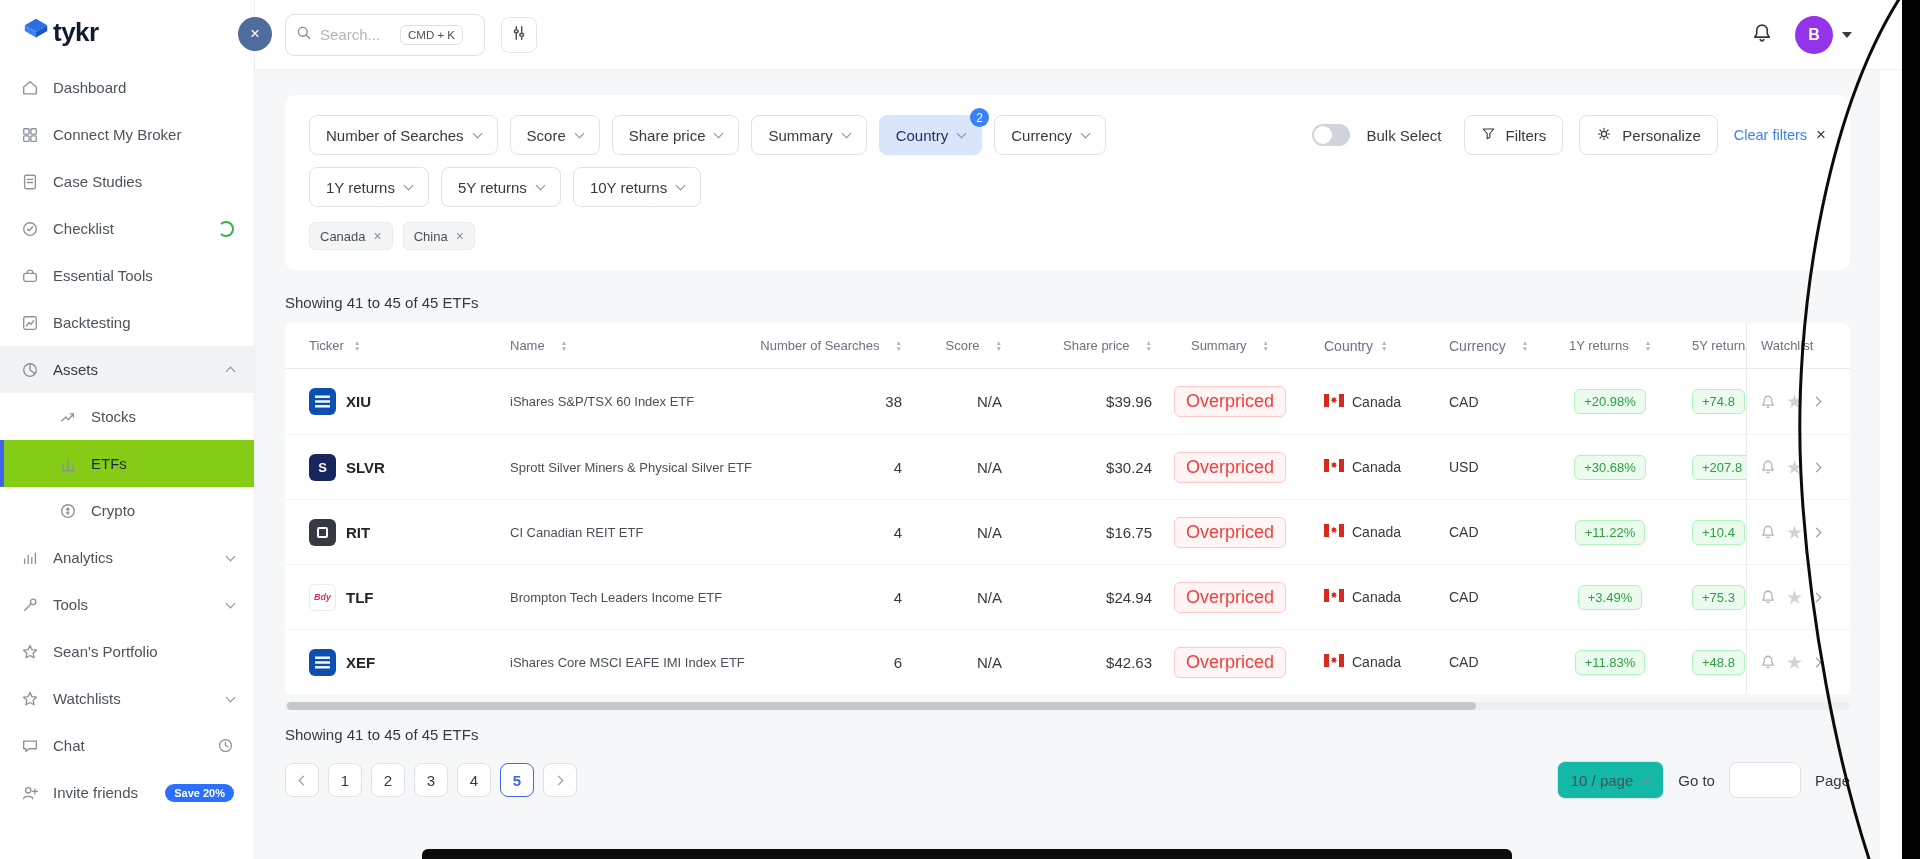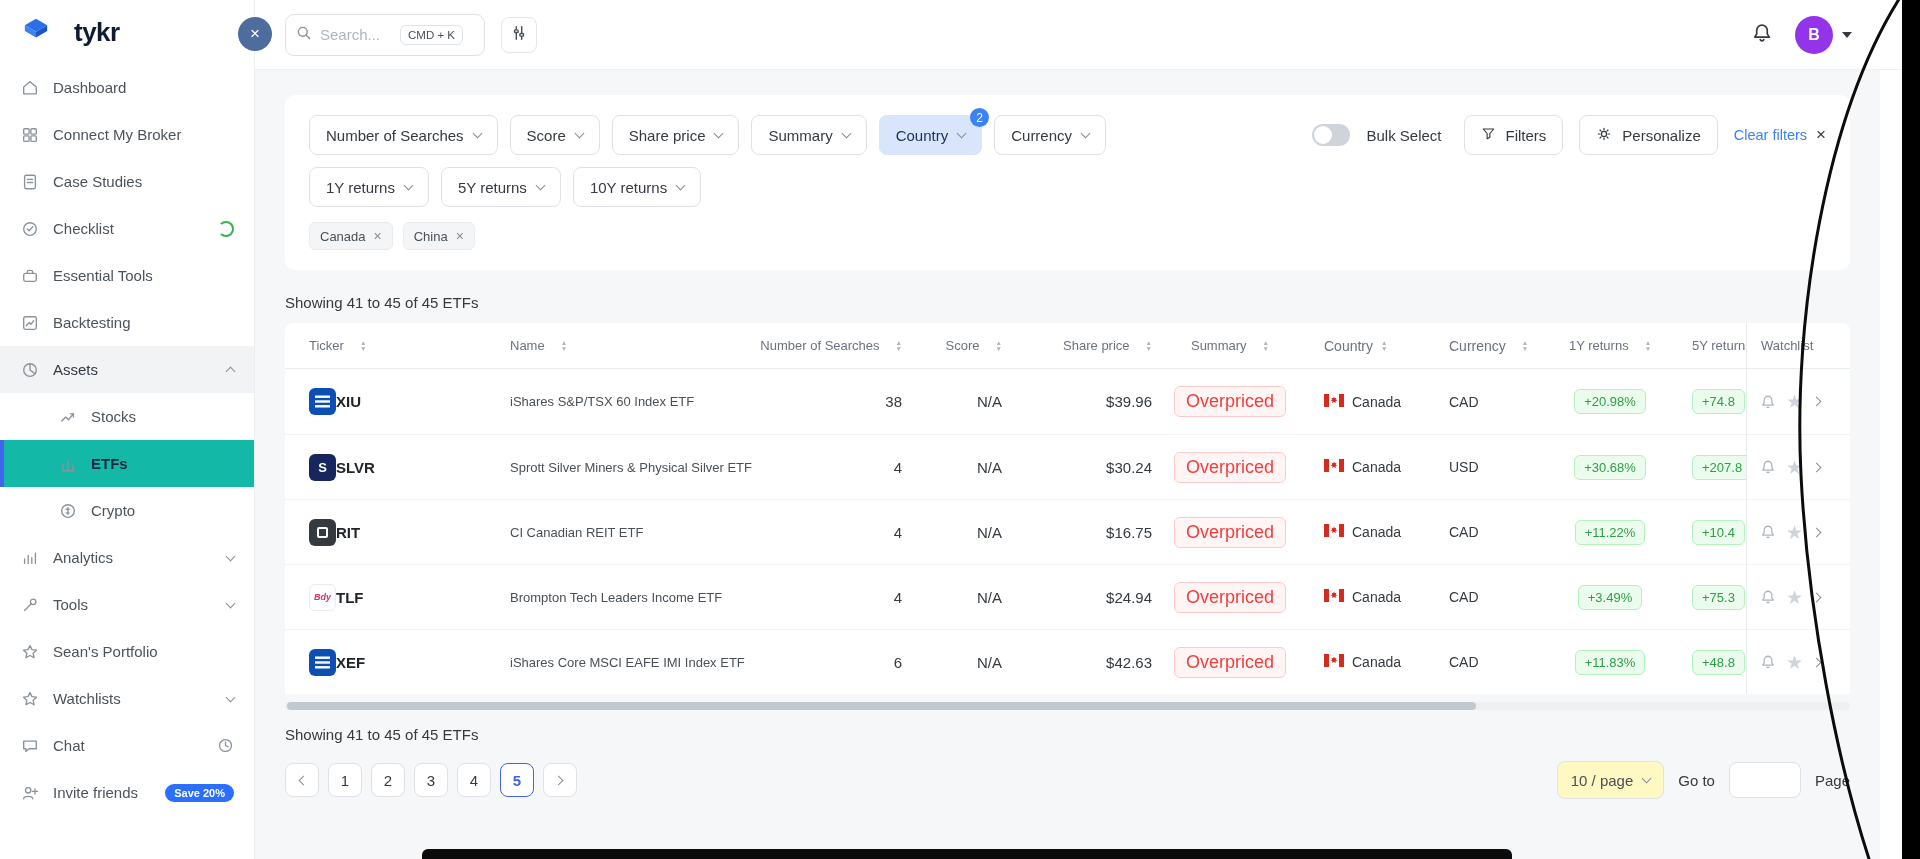--- a/index.html
+++ b/index.html
@@ -8,27 +8,27 @@
     font-family: "Liberation Sans", sans-serif;
     background:#ffffff; color:#212529; position:relative; overflow:hidden;
   }
   
   .edge-right { position:absolute; top:0; right:0; width:18px; height:859px; background:#000; z-index:60; }
   .edge-bottom-bar { position:absolute; left:422px; bottom:0; width:1090px; height:10px; background:#0b0b0b; border-radius:6px 6px 0 0; z-index:60; }
   .annotation { position:absolute; inset:0; width:1920px; height:859px; pointer-events:none; z-index:55; }
 
   
   .sidebar { position:absolute; left:0; top:0; width:255px; height:859px; background:#fff; border-right:1px solid #ebedef; z-index:20; }
-  .logo-row { height:64px; display:flex; align-items:center; gap:24px; padding:0 22px; }
+  .logo-row { height:64px; display:flex; align-items:center; gap:3px; padding:0 22px; }
   .logo-text { font-size:26px; font-weight:800; color:#0f1b33; letter-spacing:-0.5px; }
   .nav-item { height:47px; display:flex; align-items:center; gap:13px; padding:0 20px; font-size:15px; color:#4b535b; cursor:pointer; }
   .nav-item .nicon { width:20px; height:20px; display:flex; align-items:center; justify-content:center; color:#8a939c; flex:0 0 20px; }
   .nav-item.active-parent { background:#f1f3f5; color:#343a40; }
   .nav-item.sub { padding-left:58px; }
-  .nav-item.selected { background:#14b8a6; border-left:4px solid #4263eb; padding-left:54px; font-weight:700; color:#1c2740; }
+  .nav-item.selected { background:#84cc16; border-left:4px solid #4263eb; padding-left:54px; font-weight:400; color:#1c2740; }
   .trail { margin-left:auto; display:flex; align-items:center; }
   .chev { width:7px; height:7px; border-right:1.8px solid #868e96; border-bottom:1.8px solid #868e96; display:inline-block; transform:rotate(45deg); margin-top:-3px; }
   .chev.up { transform:rotate(-135deg); margin-top:4px; }
   .chev.right { transform:rotate(-45deg); margin-top:0; }
   .spinner { width:16px; height:16px; border-radius:50%; border:2.5px solid #37b24d; border-left-color:transparent; }
   .save-badge { background:#2b6fff; color:#fff; font-size:11px; font-weight:700; padding:3px 9px; border-radius:10px;text-align:right; }
 
   
   .topbar { position:absolute; left:255px; right:18px; top:0; height:70px; background:#fff; border-bottom:1px solid #eef0f2; display:flex; align-items:center; padding:0 50px 0 30px; z-index:30; }
   .collapse-btn { position:absolute; left:-17px; top:17px; width:34px; height:34px; border-radius:50%; background:#4e6c9d; color:#fff; display:flex; align-items:center; justify-content:center; font-size:17px; border:none; cursor:pointer; }
@@ -64,21 +64,21 @@
   .showing { margin:24px 30px 0; font-size:15px; color:#343a40; }
 
   
   .table-wrap { position:relative; margin:12px 30px 0; background:#fff; border-radius:8px 8px 0 0; width:1565px; overflow:hidden; }
   .grid { display:grid; grid-template-columns:185px 290px 150px 100px 150px 140px 125px 115px 140px 170px; align-items:center; }
   .thead { height:46px; border-bottom:1px solid #e9ecef; }
   .trow { height:65px; }
   .trow + .trow { border-top:1px solid #f1f3f5; }
   .cell { display:flex; align-items:center; height:100%; font-size:15px; color:#343a40; white-space:nowrap; }
   .hcell { font-size:13px; color:#6b7280; gap:16px; }
-  .col-ticker { padding-left:24px; }
+  .col-ticker { padding-left:24px; gap:10px; }
   .col-name  { padding-left:40px; }
   .cell-name { font-size:13px; color:#495057; }
   .al-r { justify-content:flex-end; padding-right:8px; }
   .al-c { justify-content:center; }
   .col-country { padding-left:24px; gap:8px; font-size:14px; }
   .col-curr { padding-left:24px; font-size:14px; }
   .col-5y { padding-left:12px; }
   .sort { display:flex; flex-direction:column; line-height:6px; font-size:6.5px; color:#adb5bd; }
   .tkr { font-weight:700; font-size:15px; color:#212529; }
   .ticon { width:27px; height:27px; border-radius:6px; display:flex; align-items:center; justify-content:center; flex:0 0 27px; }
@@ -97,21 +97,21 @@
   .wl-row .bellicon { color:#adb5bd; cursor:pointer; display:flex; }
   .hscroll { margin:8px 30px 0; width:1565px; height:8px; background:#edeff1; border-radius:4px; position:relative; }
   .hscroll .thumb { position:absolute; left:2px; top:0; width:76%; height:8px; background:#c3c8cd; border-radius:4px; cursor:pointer; }
 
   
   .pag-row { margin:18px 30px 0; display:flex; align-items:center; gap:9px; }
   .pbtn { width:34px; height:34px; border:1px solid #dee2e6; border-radius:8px; background:#fff; color:#343a40; font-size:15px; display:flex; align-items:center; justify-content:center; cursor:pointer; font-family:"Liberation Sans",sans-serif; }
   .pbtn.arrow { color:#868e96; }
   .pbtn.active { border-color:#4263eb; color:#4263eb; font-weight:700; }
   .pag-right { margin-left:auto; display:flex; align-items:center; gap:14px; }
-  .page-size { height:38px; border:1px solid #dee2e6; border-radius:8px; background:#fef9c3; padding:0 13px; display:flex; align-items:center; gap:10px; font-size:15px; color:#495057; cursor:pointer; }
+  .page-size { height:38px; border:1px solid #dee2e6; border-radius:8px; background:#14b8a6; padding:0 13px; display:flex; align-items:center; gap:10px; font-size:15px; color:#495057; cursor:pointer; }
   .goto-label, .page-label { font-size:15px; color:#343a40; }
   .goto-input { width:72px; height:36px; border:1px solid #dee2e6; border-radius:8px; background:#fff; outline:none; padding:0 8px; font-size:15px; font-family:"Liberation Sans",sans-serif; }
 </style>
 </head>
 <body>
 
 <aside class="sidebar">
   <div class="logo-row">
     <span>
       <svg width="28" height="28" viewBox="0 0 30 30">

